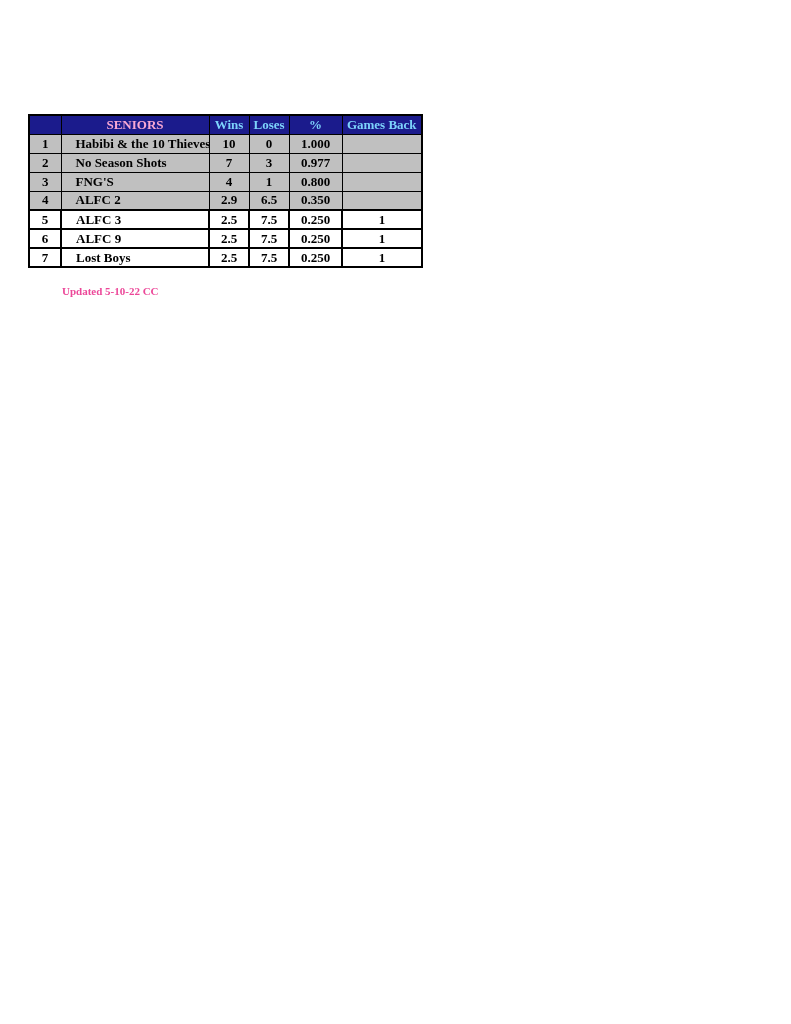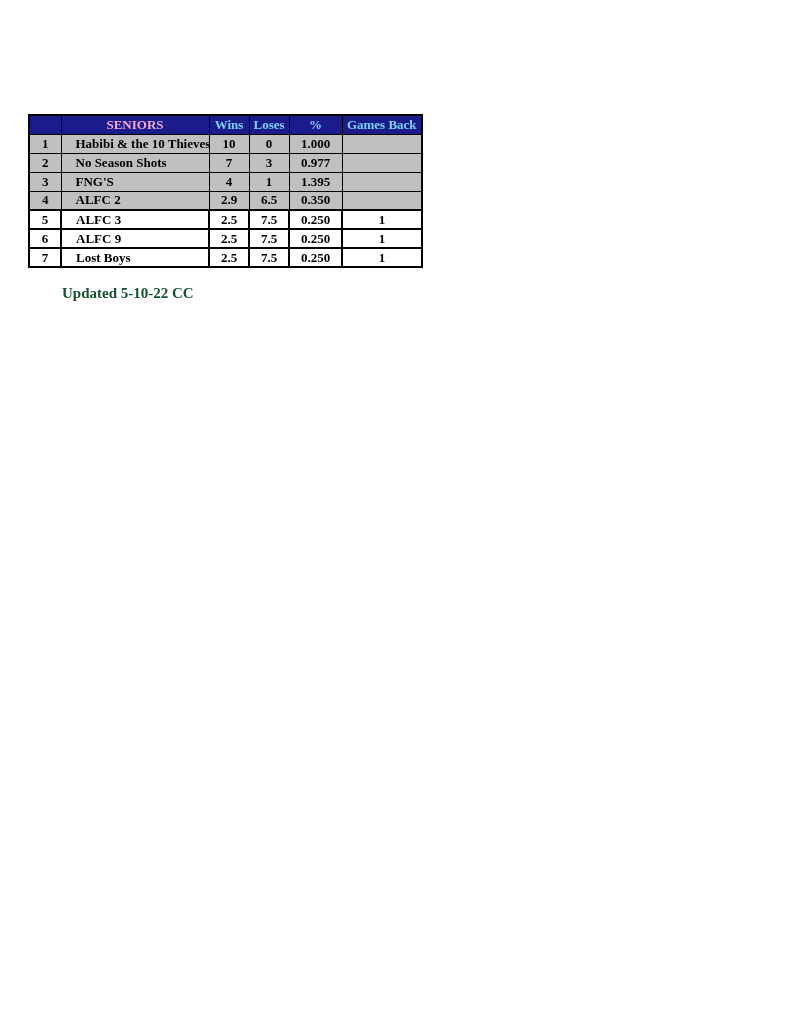--- a/index.html
+++ b/index.html
@@ -56,23 +56,23 @@
     font-size: 13px;
   }
   table.standings thead th.seniors { color: #f9a8d4; }
   table.standings td.team { text-align: left; padding-left: 14px; }
   tr.row-gray td { background: #c0c0c0; }
   tr.row-white td { background: #ffffff; border-width: 2px; }
   .footnote {
     position: absolute;
     top: 285px;
     left: 62px;
-    font-size: 15px;
+    font-size: 11px;
     font-weight: bold;
-    color: #14532d;
+    color: #ec4899;
   }
 </style>
 </head>
 <body>
 
 <div class="page">
 
 
   <table class="standings">
     <colgroup>
@@ -108,21 +108,21 @@
         <td>7</td>
         <td>3</td>
         <td>0.977</td>
         <td></td>
       </tr>
       <tr class="row-gray">
         <td>3</td>
         <td class="team">FNG'S</td>
         <td>4</td>
         <td>1</td>
-        <td>1.395</td>
+        <td>0.800</td>
         <td></td>
       </tr>
       <tr class="row-gray">
         <td>4</td>
         <td class="team">ALFC 2</td>
         <td>2.9</td>
         <td>6.5</td>
         <td>0.350</td>
         <td></td>
       </tr>

